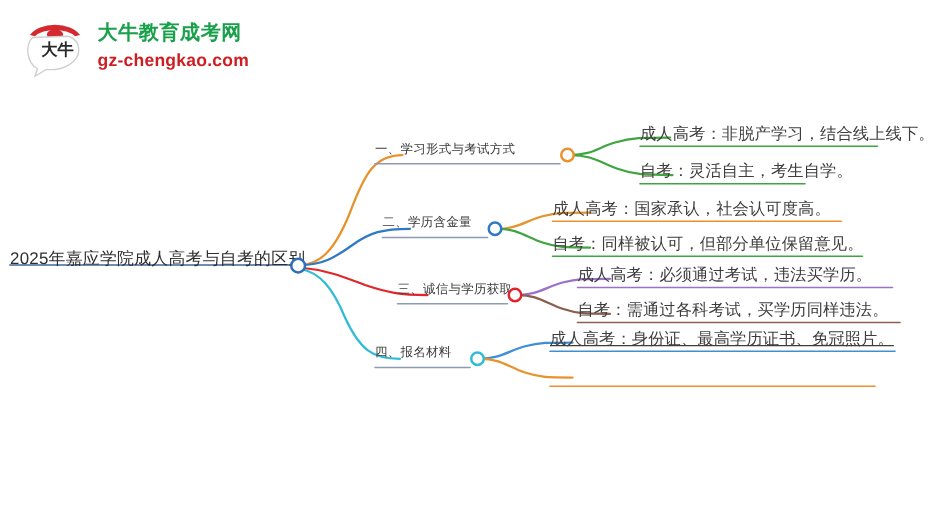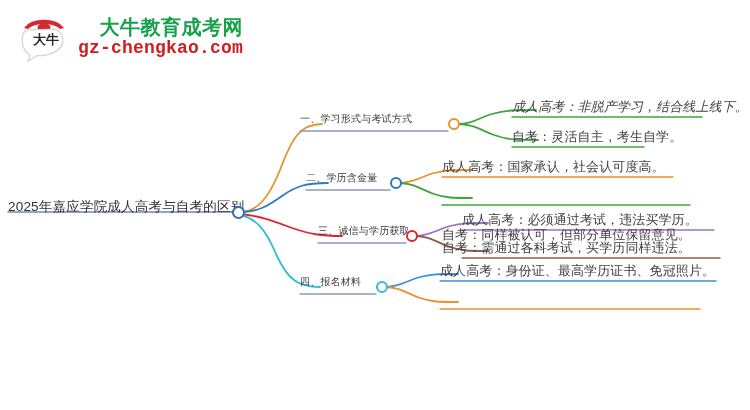--- a/index.html
+++ b/index.html
@@ -29,36 +29,34 @@
     top: 0;
     width: 56px;
     height: 50px;
   }
   #logo-text-wrap {
     position: absolute;
     left: 62px;
     top: 2px;
   }
   #logo-title {
-    font-size: 20px;
+    font-size: 16px;
     font-weight: bold;
     color: #18a04a;
     letter-spacing: 0.5px;
     line-height: 26px;
     white-space: nowrap;
-    text-align: right;
   }
   #logo-sub {
-    font-size: 18px;
+    font-size: 14px;
     font-weight: bold;
     color: #cf1d20;
     letter-spacing: 0.2px;
     line-height: 17px;
     white-space: nowrap;
-    font-family: Liberation Mono, monospace;
   }
 
   
   #mindmap {
     position: absolute;
     left: 0;
     top: 0;
     width: 750px;
     height: 410px;
   }
@@ -157,30 +155,30 @@
       <path d="M440,281 L716,281" stroke="#3f8fd4" stroke-width="1.3"></path>
       <path d="M440,309 L700,309" stroke="#e8922d" stroke-width="1.3"></path>
     </g>
   </svg>
 
   <div class="node-label root-label" style="left:8px; top:198px;">2025年嘉应学院成人高考与自考的区别</div>
   <div class="circle-node" style="left:232px; top:206px; width:13px; height:13px; border:2px solid #2f6fba;"></div>
 
   <div class="node-label branch-label" style="left:300px; top:112px;">一、学习形式与考试方式</div>
   <div class="circle-node" style="left:448px; top:118px; width:12px; height:12px; border:2px solid #e8922d;"></div>
-  <div class="node-label leaf-label" style="left:512px; top:98px;font-style:italic;">成人高考：非脱产学习，结合线上线下。</div>
+  <div class="node-label leaf-label" style="left:512px; top:98px;">成人高考：非脱产学习，结合线上线下。</div>
   <div class="node-label leaf-label" style="left:512px; top:128px;text-align:right;">自考：灵活自主，考生自学。</div>
 
   <div class="node-label branch-label" style="left:306px; top:171px;">二、学历含金量</div>
   <div class="circle-node" style="left:390px; top:177px; width:12px; height:12px; border:2px solid #2f78c4;"></div>
   <div class="node-label leaf-label" style="left:442px; top:158px;">成人高考：国家承认，社会认可度高。</div>
-  <div class="node-label leaf-label" style="left:442px; top:186px;margin-top:40px;">自考：同样被认可，但部分单位保留意见。</div>
+  <div class="node-label leaf-label" style="left:442px; top:186px;">自考：同样被认可，但部分单位保留意见。</div>
 
   <div class="node-label branch-label" style="left:318px; top:224px;">三、诚信与学历获取</div>
   <div class="circle-node" style="left:406px; top:230px; width:12px; height:12px; border:2px solid #e0262b;"></div>
   <div class="node-label leaf-label" style="left:462px; top:211px;">成人高考：必须通过考试，违法买学历。</div>
-  <div class="node-label leaf-label" style="left:442px; top:239px;">自考：需通过各科考试，买学历同样违法。</div>
+  <div class="node-label leaf-label" style="left:462px; top:239px;">自考：需通过各科考试，买学历同样违法。</div>
 
   <div class="node-label branch-label" style="left:300px; top:275px;text-align:center;">四、报名材料</div>
   <div class="circle-node" style="left:376px; top:281px; width:12px; height:12px; border:2px solid #2fbcd4;"></div>
-  <div class="node-label leaf-label" style="left:440px; top:262px;">成人高考：身份证、最高学历证书、免冠照片。</div>
+  <div class="node-label leaf-label" style="left:440px; top:262px;text-decoration:underline;">成人高考：身份证、最高学历证书、免冠照片。</div>
 
 </div>
 
 </body></html>

